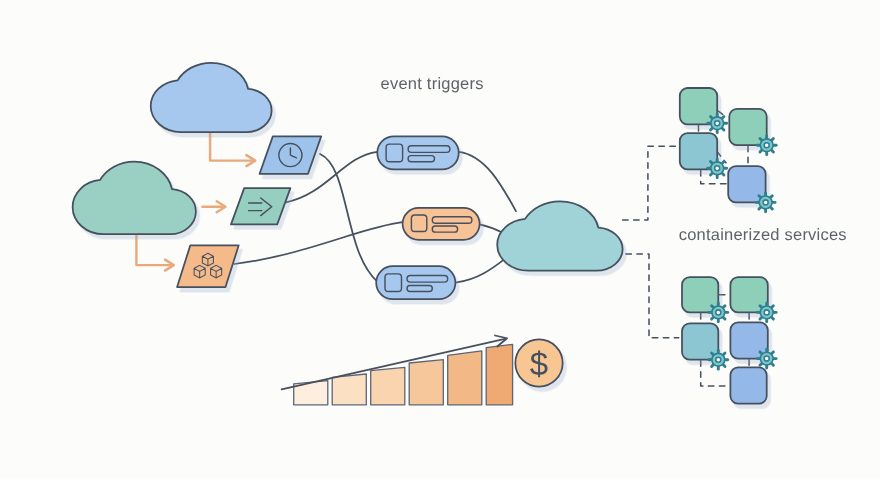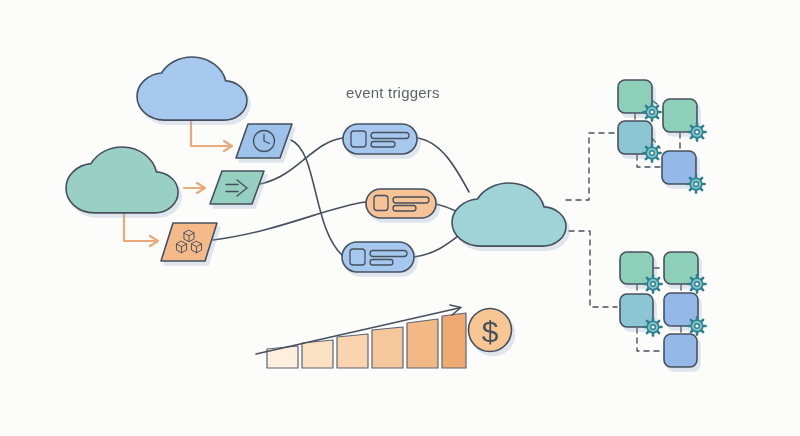--- a/index.html
+++ b/index.html
@@ -6,21 +6,21 @@
   .canvas{
     position:relative;width:800px;height:436px;overflow:hidden;
     background:var(--background,#fcfcfa);
     font-family:"Liberation Sans",sans-serif;
   }
   .canvas svg{position:absolute;left:0;top:0;}
   .label{
     position:absolute;color:var(--text_gray,#5f6368);
     font-size:15px;letter-spacing:.2px;white-space:nowrap;
   }
-  #lbl-events{left:346px;top:84px;}
+  #lbl-events{left:346px;top:68px;}
   #lbl-containers{left:617px;top:205px;}
 
   
   .ln{fill:none;stroke:var(--outline_dark,#46505f);stroke-width:1.6;stroke-linecap:round;stroke-linejoin:round;}
   .dash{fill:none;stroke:var(--outline_dark,#46505f);stroke-width:1.4;stroke-dasharray:5 5;stroke-linecap:round;stroke-linejoin:round;}
   .oar{fill:none;stroke:var(--arrow_orange,#e9a97b);stroke-width:2.2;stroke-linecap:round;stroke-linejoin:round;}
   .shape{stroke:var(--outline_dark,#46505f);stroke-width:1.6;stroke-linejoin:round;}
   .pd{fill:none;stroke:var(--outline_dark,#46505f);stroke-width:1.3;stroke-linecap:round;}
 
   
@@ -205,13 +205,14 @@
         <path class="ln" d="M450,305 L461,307.5 L452,315"></path>
       </g>
       <g class="shadow">
         <circle class="shape f-coin" cx="490" cy="330" r="21.5"></circle>
         <text class="dollar" x="490" y="331" text-anchor="middle" dominant-baseline="central">$</text>
       </g>
     </g>
   </svg>
 
   <div class="label" id="lbl-events">event triggers</div>
+  <div class="label" id="lbl-containers">containerized services</div>
 </div>
 
 </body></html>

